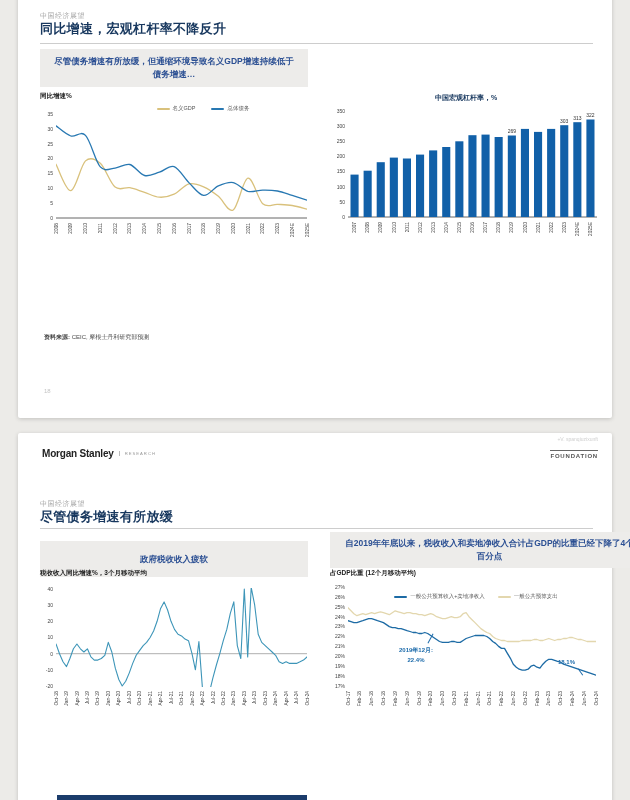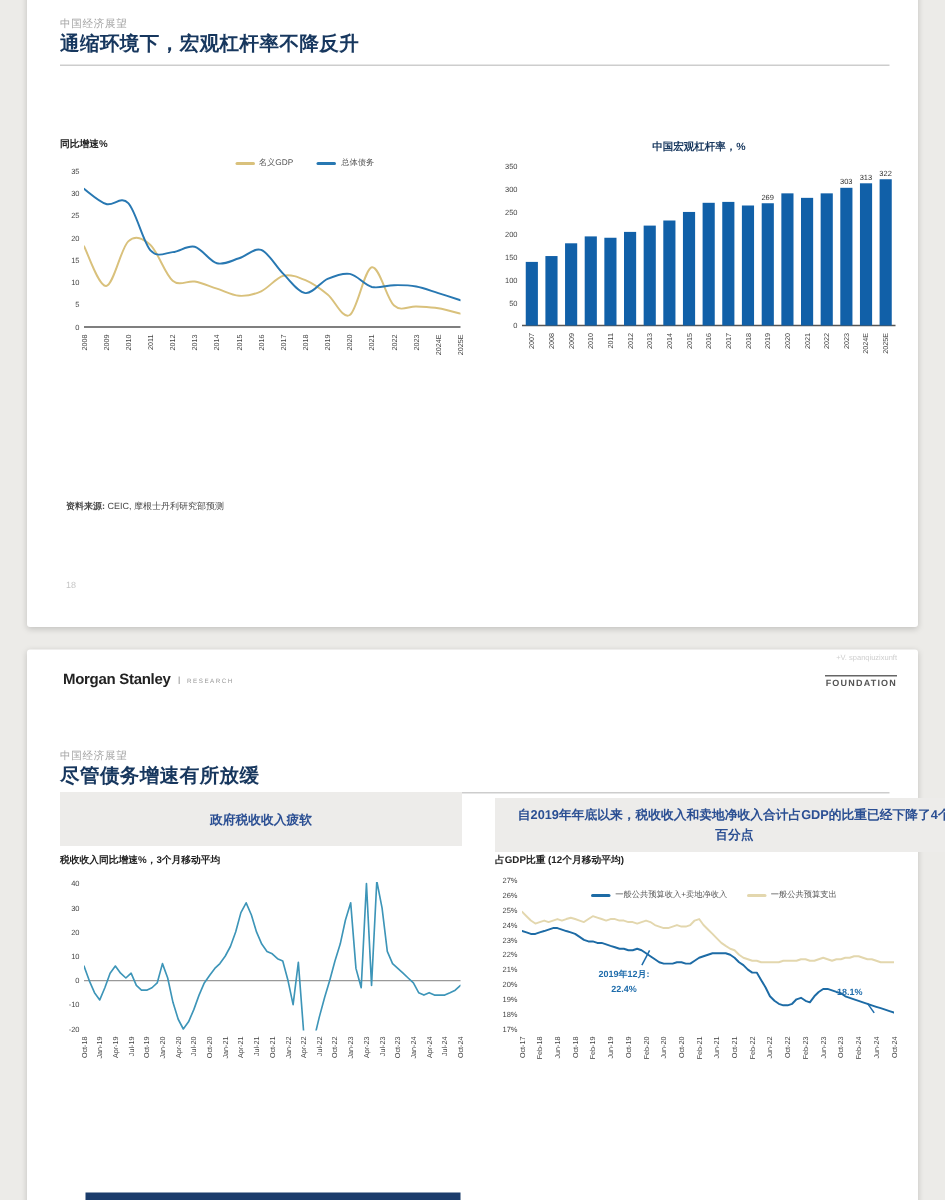--- a/index.html
+++ b/index.html
@@ -30,23 +30,24 @@
   .anno{font-size:6px;font-weight:bold;color:#1e6cab;text-align:center;line-height:1.6;}
   .endlab{font-size:6px;font-weight:bold;color:#1e6cab;}
   .arrow{position:absolute;width:1px;background:#1e6cab;}
   .navy-strip{background:#1b3c6b;}
 </style>
 </head>
 <body>
 
 <div class="page" id="page1">
   <div class="abs eyebrow" style="left:22px;top:27px">中国经济展望</div>
-  <div class="abs slide-title" style="left:22px;top:36px">通缩环境下，宏观杠杆率不降反升</div>
+  <div class="abs slide-title" style="left:22px;top:36px">同比增速，宏观杠杆率不降反升</div>
   <div class="abs rule" style="left:22px;top:59px;width:553px"></div>
 
+  <div class="abs msgbox" style="left:22px;top:65px;width:268px;height:38px">尽管债务增速有所放缓，但通缩环境导致名义GDP增速持续低于债务增速…</div>
 
   <div class="chart" style="left:22px;top:108px;width:272px;height:170px">
     <div class="abs chart-label" style="left:0;top:0">同比增速%</div>
     <div class="legend" style="top:13px;padding-left:54px">
       <span class="item">
           <span class="sw" style="background: rgb(217, 193, 124);"></span>
           <span>名义GDP</span>
         </span>
       <span class="item">
           <span class="sw" style="background: rgb(40, 120, 178);"></span>
@@ -160,21 +161,21 @@
   <div class="abs" style="left:24px;top:15px;display:flex;align-items:center">
     <span class="brand">Morgan Stanley</span>
     <span class="brand-sub">RESEARCH</span>
   </div>
   <div class="abs foundation" style="right:14px;top:17px">FOUNDATION</div>
 
   <div class="abs eyebrow" style="left:22px;top:66px">中国经济展望</div>
   <div class="abs slide-title" style="left:22px;top:75px">尽管债务增速有所放缓</div>
   <div class="abs rule" style="left:22px;top:95px;width:553px"></div>
 
-  <div class="abs msgbox" style="left:22px;top:95px;width:268px;height:36px">政府税收收入疲软</div>
+  <div class="abs msgbox" style="left:22px;top:108px;width:268px;height:36px">政府税收收入疲软</div>
   <div class="abs msgbox" style="left:312px;top:99px;width:319px;height:36px">自2019年年底以来，税收收入和卖地净收入合计占GDP的比重已经下降了4个百分点</div>
 
   <div class="chart" style="left:22px;top:136px;width:272px;height:185px">
     <div class="abs chart-label" style="left:0;top:0">税收收入同比增速%，3个月移动平均</div>
     <div class="abs" style="left:0;top:10px"><svg width="272" height="140" viewBox="0 0 272 140" font-family="Liberation Sans, DejaVu Sans, sans-serif">
           <clipPath id="clip2">
             <rect x="16" y="9" width="251" height="99"></rect>
           </clipPath>
           <text x="13" y="108.8" text-anchor="end" font-size="5" fill="#444">-20</text>
           <text x="13" y="92.6" text-anchor="end" font-size="5" fill="#444">-10</text>

